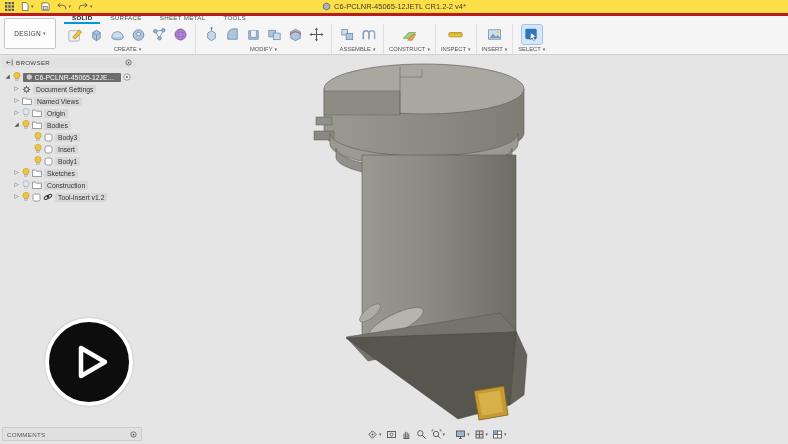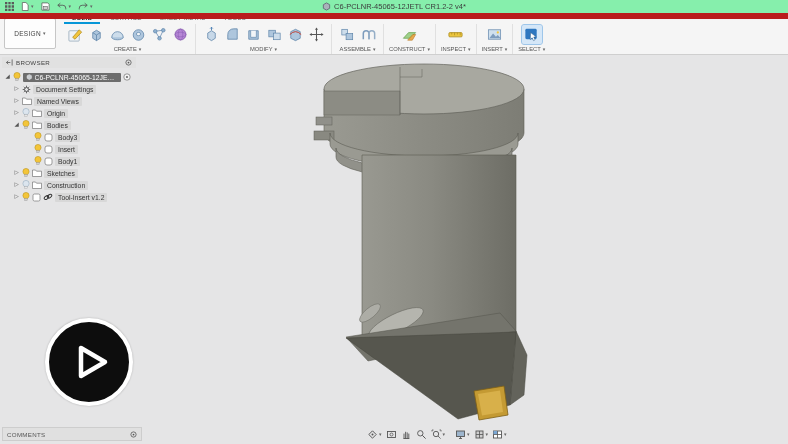--- a/index.html
+++ b/index.html
@@ -1,21 +1,21 @@
 <!DOCTYPE html>
 <html><head>
 <meta charset="utf-8">
 <style>
   html,body{margin:0;padding:0;background:#bbb;}
   .stage{position:relative;width:788px;height:444px;overflow:hidden;
          font-family:"Liberation Sans",sans-serif;background:#e5e5e6;
          -webkit-font-smoothing:antialiased;}
   
-  .appbar{position:absolute;top:0;left:0;right:0;height:13px;background:#86efac;
-          border-bottom:6px solid #b91c1c;display:flex;align-items:center;
+  .appbar{position:absolute;top:0;left:0;right:0;height:13px;background:#fde047;
+          border-bottom:3px solid #b91c1c;display:flex;align-items:center;
           padding:0 5px;gap:7px;z-index:30;}
   .appbar .abgroup{display:flex;align-items:center;gap:2px;}
   .caret{font-size:5px;color:#666;line-height:1;}
   .appbar .title{position:absolute;left:0;right:0;display:flex;justify-content:center;
           align-items:center;gap:3px;font-size:7.5px;color:#3c3c3c;pointer-events:none;}
   
   .ribbonwrap{position:absolute;top:13px;left:0;right:0;height:41px;background:#f5f5f5;
           border-bottom:1px solid #cfcfcf;display:flex;z-index:25;}
   .design-btn{margin:5px 4px 5px 4px;width:50px;background:#fdfdfd;border:1px solid #c6c6c6;
           border-radius:2px;display:flex;align-items:center;justify-content:center;gap:2px;

